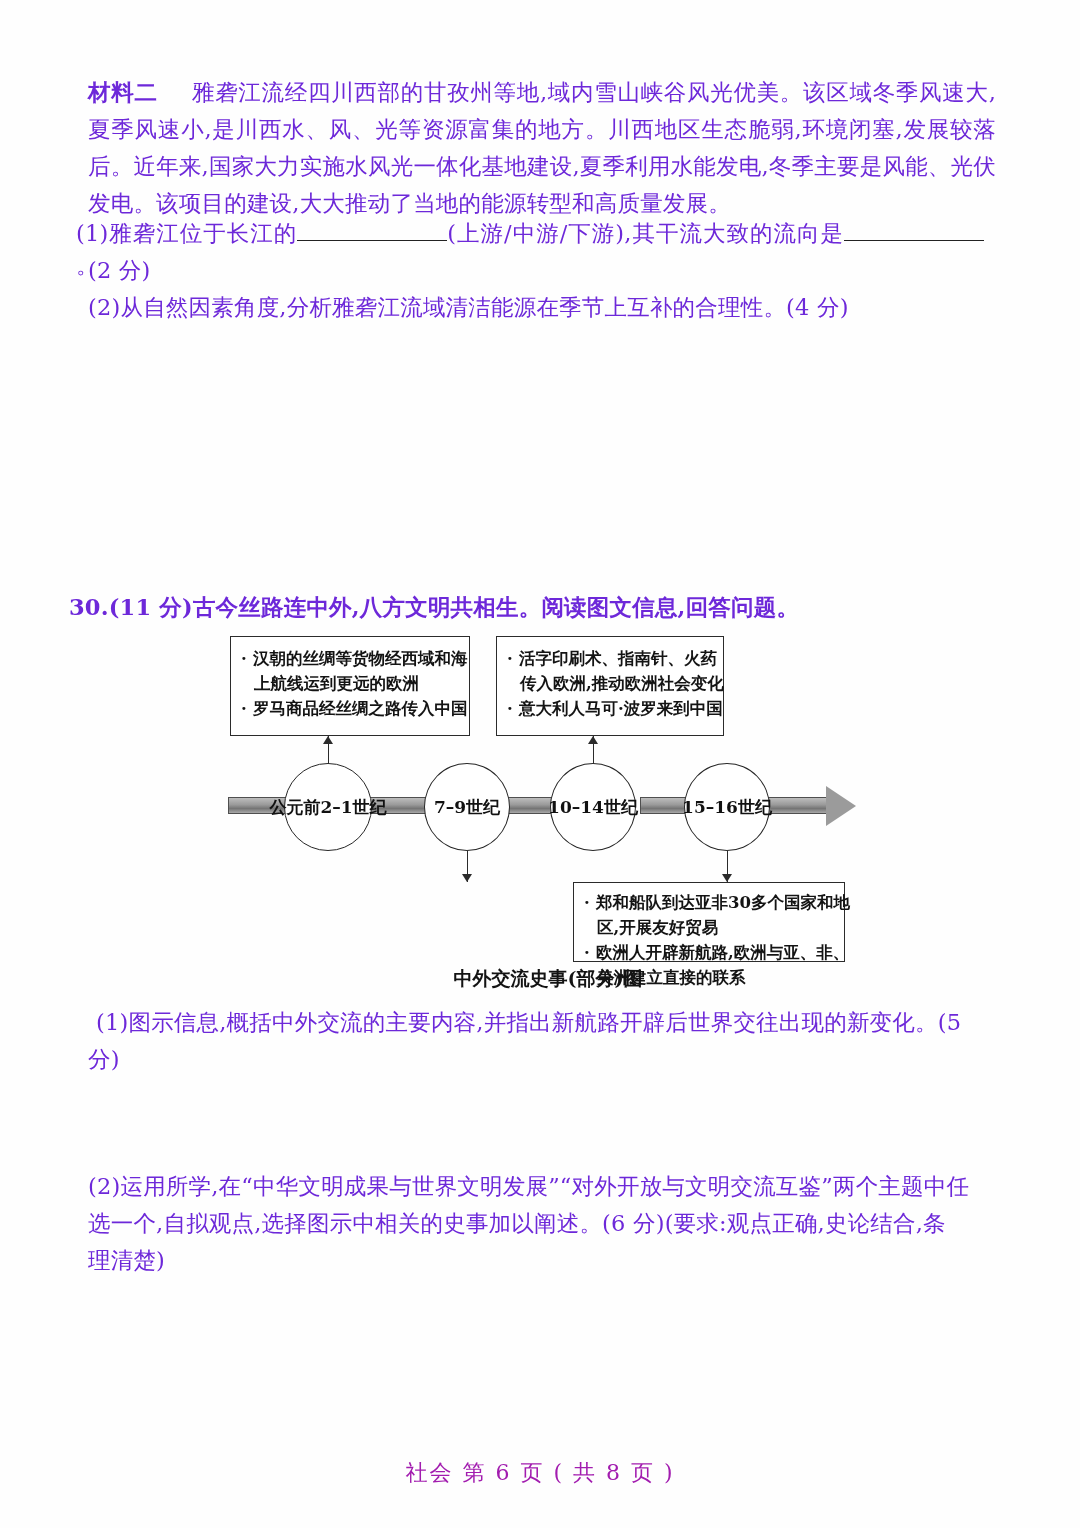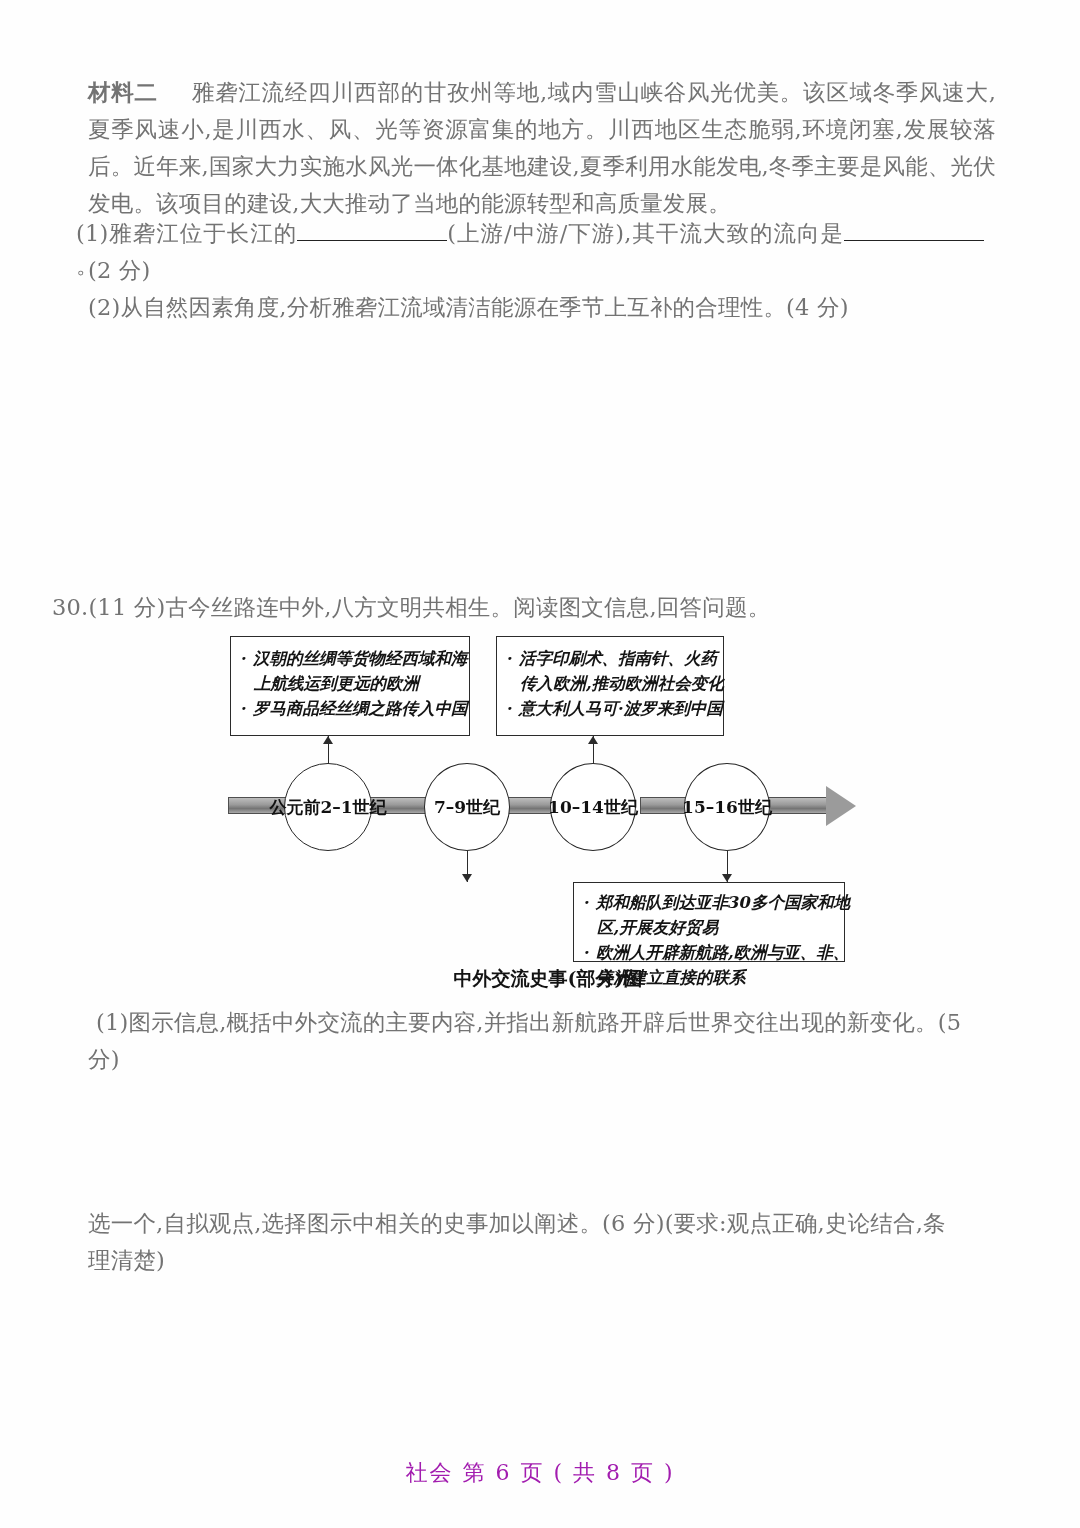--- a/index.html
+++ b/index.html
@@ -22,21 +22,21 @@
   }
 
   
   .para {
     position: absolute;
     font-size: 22.5px;
     line-height: 37px;
     letter-spacing: 0.2px;
     text-align: justify;
     text-justify: inter-ideograph;
-    color: #737373;
+    color: #6d28d9;
   }
   .bold-lead {
     font-weight: bold;
   }
 
   
   .blank {
     display: inline-block;
     border-bottom: 1.6px solid #222;
     vertical-align: baseline;
@@ -60,21 +60,20 @@
     box-sizing: border-box;
     padding: 9px 10px 8px 10px;
   }
   .dbox .bullet-line {
     font-size: 16.5px;
     line-height: 25px;
     color: #141414;
     white-space: nowrap;
     font-family: "DejaVu Serif", "Liberation Serif", serif;
     font-weight: bold;
-    font-style: italic;
   }
   .dbox .bullet-line.cont {
     padding-left: 13px;
   }
   .bdot {
     display: inline-block;
     width: 12px;
     font-weight: bold;
   }
 
@@ -179,21 +178,21 @@
   </div>
 
   <div class="para" style="left:76px; top:216px; width:908px; line-height:32px;">
     <span>(1)雅砻江位于长江的</span><span class="blank blank-a"></span><span>(上游/中游/下游),其干流大致的流向是</span><span class="blank blank-b"></span><span>。</span>
   </div>
   <div class="para" style="left:88px; top:252px; width:400px;">(2 分)</div>
 
   <div class="para" style="left:88px; top:289px; width:908px;">(2)从自然因素角度,分析雅砻江流域清洁能源在季节上互补的合理性。(4 分)</div>
 
 
-  <div class="para" style="left:52px; top:589px; width:940px;">30.(11 分)古今丝路连中外,八方文明共相生。阅读图文信息,回答问题。</div>
+  <div class="para" style="left:69px; top:589px; width:940px;font-weight:bold;">30.(11 分)古今丝路连中外,八方文明共相生。阅读图文信息,回答问题。</div>
 
   <div id="diagram">
 
     <div class="dbox" style="left:2px; top:0px; width:240px; height:100px;">
       <div class="bullet-line">
         <span class="bdot">·</span><span>汉朝的丝绸等货物经西域和海</span>
       </div>
       <div class="bullet-line cont">
         <span>上航线运到更远的欧洲</span>
       </div>
@@ -265,18 +264,19 @@
         <span>美洲建立直接的联系</span>
       </div>
     </div>
 
     <div id="diagram-caption">中外交流史事(部分)图</div>
   </div>
 
   <div class="para" style="left:96px; top:1004px; width:920px;">(1)图示信息,概括中外交流的主要内容,并指出新航路开辟后世界交往出现的新变化。(5</div>
   <div class="para" style="left:88px; top:1041px; width:400px;">分)</div>
 
+  <div class="para" style="left:88px; top:1168px; width:920px;">(2)运用所学,在“中华文明成果与世界文明发展”“对外开放与文明交流互鉴”两个主题中任</div>
   <div class="para" style="left:88px; top:1205px; width:920px;">选一个,自拟观点,选择图示中相关的史事加以阐述。(6 分)(要求:观点正确,史论结合,条</div>
   <div class="para" style="left:88px; top:1242px; width:400px;">理清楚)</div>
 
   <div id="footer">社会  第 6 页 ( 共 8 页 )</div>
 
 </div>
 
 </body></html>

